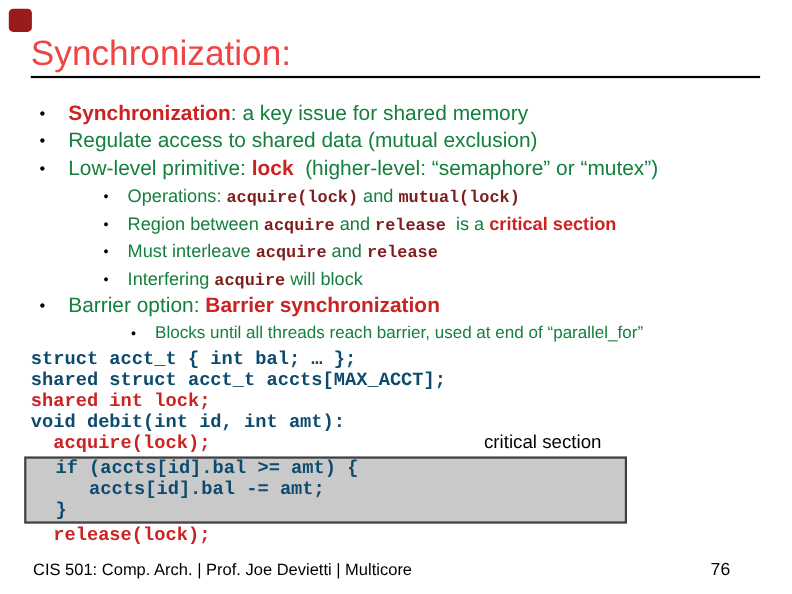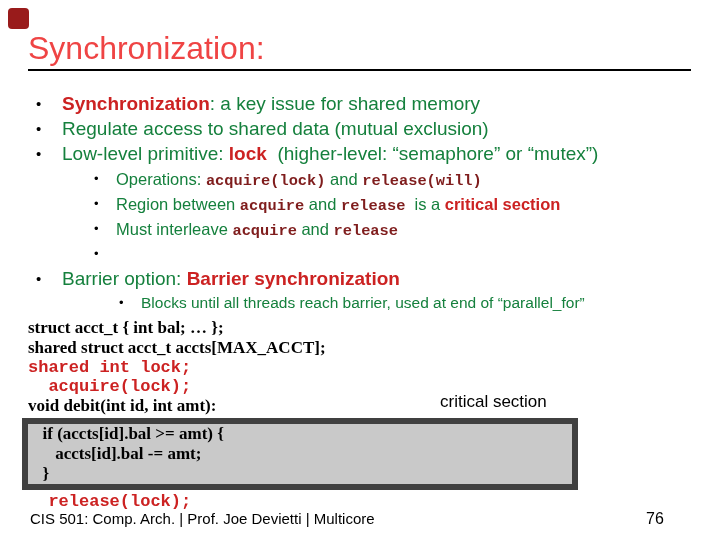--- a/index.html
+++ b/index.html
@@ -30,33 +30,33 @@
   .l1{font-size:19px;}
   .l1 .dot{left:-26px;top:2px;font-size:15px;}
   .l2{font-size:16.5px;}
   .l2 .dot{left:-22px;top:1px;font-size:13px;}
   .l3{font-size:15.5px;}
   .l3 .dot{left:-22px;top:1px;font-size:13px;}
   
   .seg-p{color:#15803d;}
   .seg-r{color:#cc2222;font-weight:bold;}
   .seg-m{color:#7f1d1d;font-weight:bold;font-family:"Liberation Mono", monospace;font-size:0.93em;}
-  .seg-k{color:#000000;font-family:Liberation Serif, serif;}
+  .seg-k{color:#0c4a6e;}
   .seg-c{color:#cc2222;}
   
   .code{
     left:28px;top:318px;
     font-family:"Liberation Mono", monospace;
     font-weight:bold;font-size:17px;line-height:19px;
   }
   .code .cline{white-space:pre;}
   .codebox{
     margin:2px 0 2px -6px;
     padding:0 0 0 6px;
-    border:6px solid #404040;
+    border:2px solid #404040;
     background:#c9c9c9;
     width:538px;
   }
   .crit{
     left:440px;top:392px;font-size:17px;color:#000;
   }
   
   .footer-left{left:30px;top:510px;font-size:15px;}
   .footer-page{left:646px;top:510px;font-size:16px;}
 </style>
@@ -76,49 +76,50 @@
   <span class="dot">•</span>
   <span class="txt"><span class="seg-p">Regulate access to shared data (mutual exclusion)</span></span>
 </div>
 <div class="row l1" style="left:62px;top:143px;">
   <span class="dot">•</span>
   <span class="txt"><span class="seg-p">Low-level primitive: </span><span class="seg-r">lock</span><span class="seg-p">  (higher-level: “semaphore” or “mutex”)</span></span>
 </div>
 
 <div class="row l2" style="left:116px;top:170px;">
   <span class="dot">•</span>
-  <span class="txt"><span class="seg-p">Operations: </span><span class="seg-m">acquire(lock)</span><span class="seg-p"> and </span><span class="seg-m">release(will)</span></span>
+  <span class="txt"><span class="seg-p">Operations: </span><span class="seg-m">acquire(lock)</span><span class="seg-p"> and </span><span class="seg-m">mutual(lock)</span></span>
 </div>
 <div class="row l2" style="left:116px;top:195px;">
   <span class="dot">•</span>
   <span class="txt"><span class="seg-p">Region between </span><span class="seg-m">acquire</span><span class="seg-p"> and </span><span class="seg-m">release</span><span class="seg-p">  is a </span><span class="seg-r">critical section</span></span>
 </div>
 <div class="row l2" style="left:116px;top:220px;">
   <span class="dot">•</span>
   <span class="txt"><span class="seg-p">Must interleave </span><span class="seg-m">acquire</span><span class="seg-p"> and </span><span class="seg-m">release</span></span>
 </div>
 <div class="row l2" style="left:116px;top:245px;">
   <span class="dot">•</span>
+  <span class="txt"><span class="seg-p">Interfering </span><span class="seg-m">acquire</span><span class="seg-p"> will block</span></span>
 </div>
 
 <div class="row l1" style="left:62px;top:268px;">
   <span class="dot">•</span>
   <span class="txt"><span class="seg-p">Barrier option: </span><span class="seg-r">Barrier synchronization</span></span>
 </div>
 <div class="row l3" style="left:141px;top:294px;">
   <span class="dot">•</span>
   <span class="txt"><span class="seg-p">Blocks until all threads reach barrier, used at end of “parallel_for”</span></span>
 </div>
 
 <div class="abs code">
   <div class="cline"><span class="seg-k">struct acct_t { int bal; … };</span></div>
   <div class="cline"><span class="seg-k">shared struct acct_t accts[MAX_ACCT];</span></div>
   <div class="cline"><span class="seg-c">shared int lock;</span></div>
+  <div class="cline"><span class="seg-k">void debit(int id, int amt):</span></div>
   <div class="cline"><span class="seg-c">  acquire(lock);</span></div>
-  <div class="cline"><span class="seg-k">void debit(int id, int amt):</span></div>
   <div class="codebox">
     <div class="cline"><span class="seg-k">  if (accts[id].bal &gt;= amt) {</span></div>
     <div class="cline"><span class="seg-k">     accts[id].bal -= amt;</span></div>
     <div class="cline"><span class="seg-k">  }</span></div>
   </div>
   <div class="cline"><span class="seg-c">  release(lock);</span></div>
 </div>
 
 <div class="abs crit">critical section</div>
 

